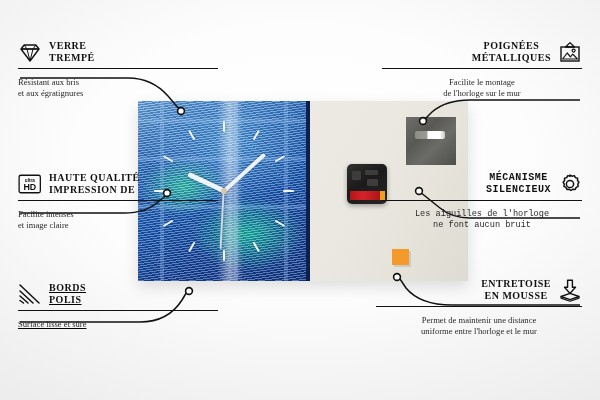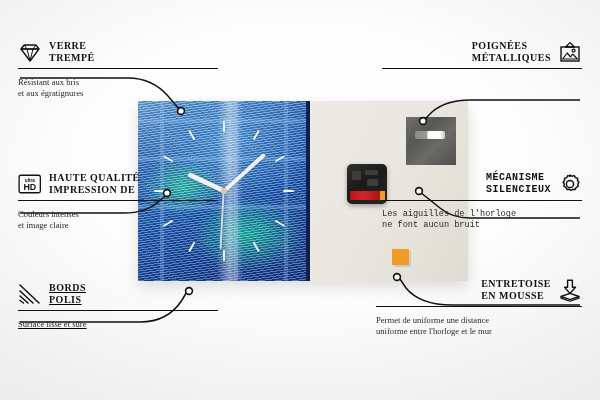--- a/index.html
+++ b/index.html
@@ -63,21 +63,21 @@
     2;border-bottom:none;border-radius:5px 5px 0 0;background:transparent;}
   .mech .batt{position:absolute;left:3px;bottom:4px;width:32px;height:9px;border-radius:1px;
     background:linear-gradient(90deg,#b4151a 0%,#d4242a 40%,#a81217 100%);}
   .mech .batt:after{content:"";position:absolute;right:-3px;top:0;width:5px;height:9px;background:#e8a21c;}
   .mech .dot{position:absolute;background:#3d3d3b;border-radius:1px;}
   .foam{position:absolute;left:82px;top:148px;width:17px;height:16px;background:#f49a2a;
     box-shadow:2px 2px 0 rgba(0,0,0,.10);}
   
   .callout{position:absolute;width:200px;}
   .callout.left{text-align:left;}
-  .callout.right{text-align:left;}
+  .callout.right{text-align:center;}
   .head{display:flex;align-items:center;gap:7px;}
   .callout.right .head{flex-direction:row-reverse;}
   .ttl{font-size:10px;font-weight:bold;letter-spacing:.5px;color:#111;line-height:1.18;text-transform:uppercase;}
   .rule{height:1px;background:#111;margin:4px 0 4px;}
   .sub{font-size:8.6px;color:#2a2a2a;line-height:1.32;margin-top:8px;}
   .ico{width:24px;height:24px;flex:0 0 24px;display:block;}
   
   #links{position:absolute;left:0;top:0;width:600px;height:400px;pointer-events:none;}
 </style>
 </head>
@@ -202,21 +202,21 @@
         <text x="12.8" y="10" font-family="Liberation Sans, sans-serif" font-size="5" font-weight="bold" text-anchor="middle" fill="#111">ultra</text>
         <text x="12.8" y="18.6" font-family="Liberation Sans, sans-serif" font-size="9.6" font-weight="bold" text-anchor="middle" fill="#111">HD</text>
       </svg>
       <div class="ttl">
         <div>HAUTE QUALITÉ</div>
         <div>IMPRESSION DE</div>
       </div>
     </div>
     <div class="rule"></div>
     <div class="sub">
-      <div>Couleurs intenses</div>
+      <div>Facilite intenses</div>
       <div>et image claire</div>
     </div>
   </div>
 
   <div class="callout left" style="left:18px;top:282px;text-decoration:underline;">
     <div class="head">
       <svg class="ico" viewBox="0 0 24 24">
         <g stroke="#111" stroke-width="1.5" stroke-linecap="round">
           <line x1="2" y1="3" x2="21" y2="21"></line>
           <line x1="2" y1="9" x2="15" y2="21"></line>
@@ -242,20 +242,24 @@
         <path d="M12 2.6L7.6 7h8.8z" fill="none" stroke="#111" stroke-width="1.3" stroke-linejoin="round"></path>
         <path d="M4.6 19l4.6-6 3.2 3.8 2.4-2.6 4.6 4.8z" fill="none" stroke="#111" stroke-width="1.2" stroke-linejoin="round"></path>
         <circle cx="15.6" cy="10.6" r="1.5" fill="none" stroke="#111" stroke-width="1.2"></circle>
       </svg>
       <div class="ttl">
         <div>POIGNÉES</div>
         <div>MÉTALLIQUES</div>
       </div>
     </div>
     <div class="rule"></div>
+    <div class="sub">
+      <div>Facilite le montage</div>
+      <div>de l'horloge sur le mur</div>
+    </div>
   </div>
 
   <div class="callout right" style="left:382px;top:172px;font-family:Liberation Mono, monospace;">
     <div class="head">
       <svg class="ico" viewBox="0 0 24 24">
         <g fill="none" stroke="#111" stroke-width="1.5" stroke-linejoin="round">
           <path d="M12 3.1l2.1 1.1 2.2-.6 1.1 2 2.2.6-.1 2.3 1.5 1.7-1.2 2 .4 2.2-2 1-1 2-2.3-.2-1.9 1.3-1.8-1.3-2.3.2-1-2-2-1 .4-2.2-1.2-2 1.5-1.7-.1-2.3 2.2-.6 1.1-2 2.2.6z"></path>
           <circle cx="12" cy="12" r="3.6"></circle>
         </g>
       </svg>
@@ -278,18 +282,18 @@
         <path d="M12 15.4l9 3.1-9 3.1-9-3.1z" fill="none" stroke="#111" stroke-width="1.4" stroke-linejoin="round"></path>
         <path d="M3 18.5v1.6l9 3.1 9-3.1v-1.6" fill="none" stroke="#111" stroke-width="1.2" stroke-linejoin="round"></path>
       </svg>
       <div class="ttl">
         <div>ENTRETOISE</div>
         <div>EN MOUSSE</div>
       </div>
     </div>
     <div class="rule"></div>
     <div class="sub">
-      <div>Permet de uniforme une distance</div>
+      <div>Permet de maintenir une distance</div>
       <div>uniforme entre l'horloge et le mur</div>
     </div>
   </div>
 
 </div>
 
 </body></html>

